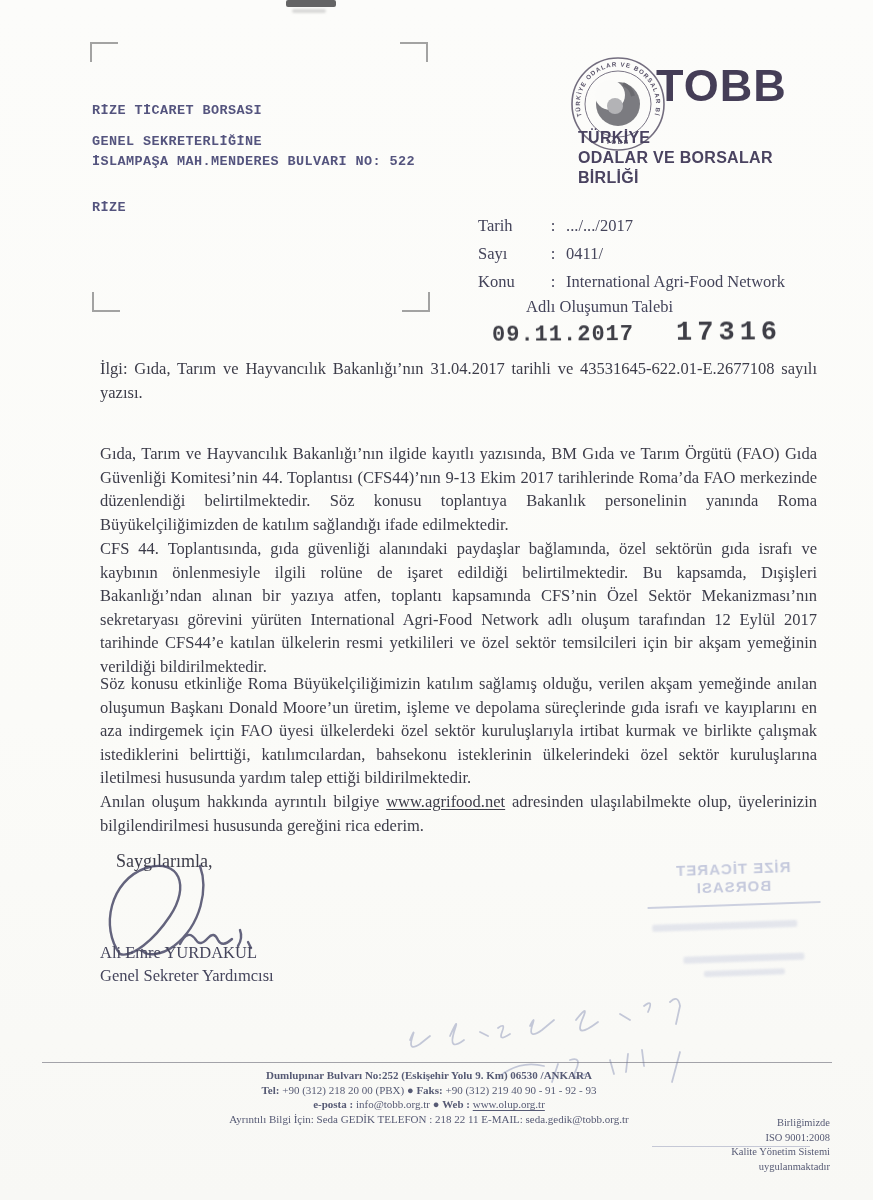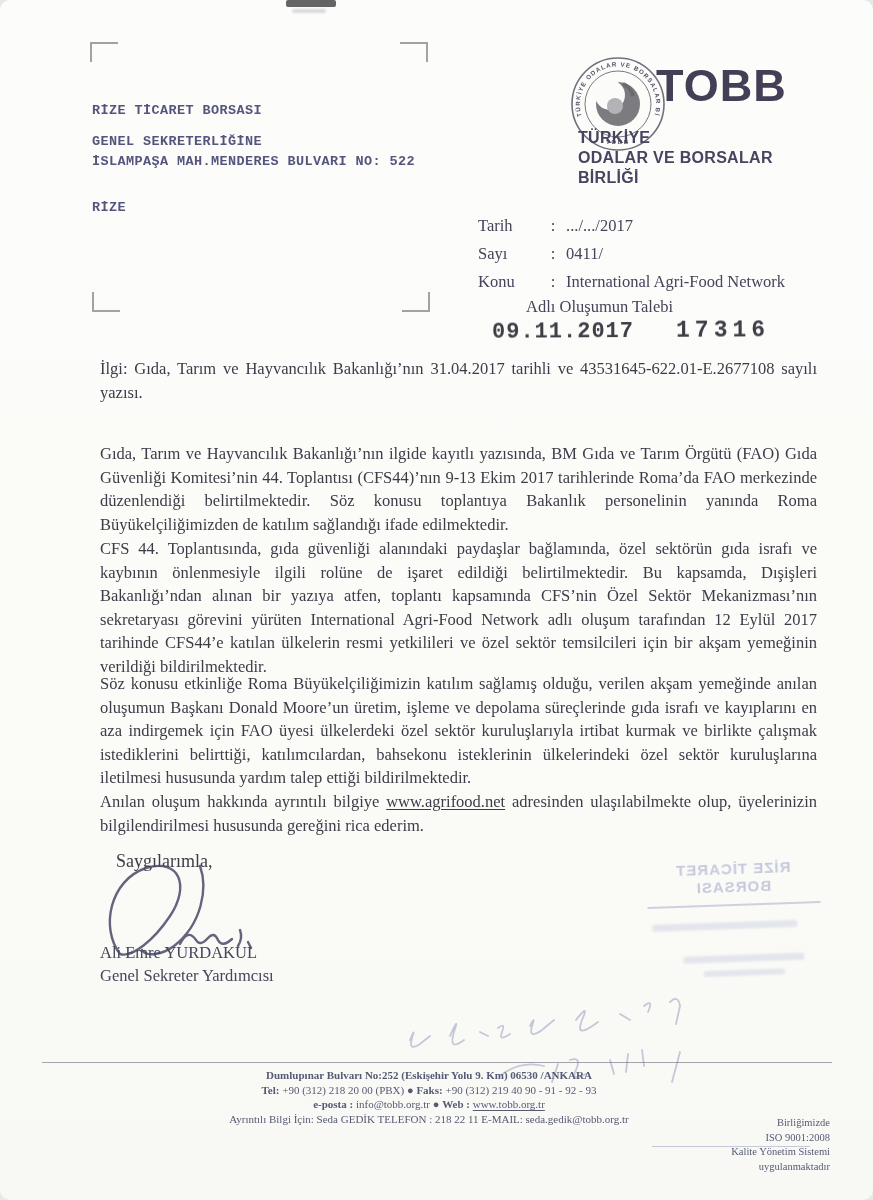--- a/index.html
+++ b/index.html
@@ -1,21 +1,20 @@
 <!DOCTYPE html>
 <html><head>
 <meta charset="utf-8">
 <style>
   html,body{margin:0;padding:0;background:#e8e8e6;}
   .page{
     position:relative;width:873px;height:1200px;margin:0 auto;
     background:linear-gradient(180deg,#fcfcfa 0%,#fbfbf8 60%,#f8f8f5 100%);
     overflow:hidden;
     font-family:"Liberation Serif", serif;
-    border-radius:10px;
   }
   .abs{position:absolute;}
   
   .smudge-top{left:286px;top:0;width:50px;height:7px;background:#3f3f41;opacity:.8;border-radius:2px;filter:blur(.4px);}
   .smudge-top2{left:292px;top:9px;width:34px;height:4px;background:#9a9a9a;opacity:.35;border-radius:2px;filter:blur(.8px);}
   
   .crn{width:26px;height:18px;opacity:.8;}
   .crn-tl{left:90px;top:42px;border-left:2px solid #8d8d8d;border-top:2px solid #8d8d8d;}
   .crn-tr{left:400px;top:42px;border-right:2px solid #8d8d8d;border-top:2px solid #8d8d8d;}
   .crn-bl{left:92px;top:292px;border-left:2px solid #8d8d8d;border-bottom:2px solid #8d8d8d;}
@@ -33,21 +32,21 @@
   .meta{left:478px;top:212px;width:360px;font-size:16.5px;color:#44445a;}
   .meta-row{display:flex;line-height:28px;}
   .meta-label{width:62px;}
   .meta-colon{width:26px;text-align:center;}
   .meta-value{flex:1;}
   .meta-cont{margin-left:48px;line-height:22px;}
   
   .rstamp{left:492px;top:318px;font-family:"Liberation Mono", monospace;font-weight:bold;
           color:#3e3e46;transform:rotate(-.3deg);white-space:nowrap;filter:blur(.2px);}
   .rstamp .d{font-size:22px;letter-spacing:1px;}
-  .rstamp .n{font-size:23px;letter-spacing:5px;margin-left:42px;}
+  .rstamp .n{font-size:27px;letter-spacing:5px;margin-left:42px;}
   
   .para{left:100px;width:717px;font-size:16.5px;line-height:23.6px;color:#3c3c49;
         text-align:justify;filter:blur(.12px);}
   .closing{left:116px;top:851px;font-size:18px;color:#3c3c49;}
   .signer{left:100px;width:320px;font-size:16.5px;line-height:23px;color:#45455c;font-family:Liberation Serif, serif;}
   .link{text-decoration:underline;text-underline-offset:2px;cursor:pointer;}
   
   .faded-stamp{left:642px;top:860px;width:185px;transform:scaleX(-1) rotate(2deg);
                color:#99a1c7;opacity:.55;filter:blur(.7px);text-align:center;
                font-family:"Liberation Sans", sans-serif;font-weight:bold;}
@@ -194,21 +193,21 @@
       <span>+90 (312)  218 20 00 (PBX)</span>
       <span>●</span>
       <span class="b">Faks:</span>
       <span>+90 (312) 219 40 90 - 91 - 92 - 93</span>
     </div>
     <div>
       <span class="b">e-posta :</span>
       <span>info@tobb.org.tr</span>
       <span>●</span>
       <span class="b">Web :</span>
-      <span class="link">www.tobb.org.tr</span>
+      <span class="link">www.olup.org.tr</span>
     </div>
     <div>Ayrıntılı Bilgi İçin: Seda GEDİK    TELEFON : 218 22 11    E-MAIL: seda.gedik@tobb.org.tr</div>
   </div>
 
   <div class="abs footer-right">
     <div>Birliğimizde</div>
     <div>ISO 9001:2008</div>
     <div>Kalite Yönetim Sistemi</div>
     <div>uygulanmaktadır</div>
   </div>

